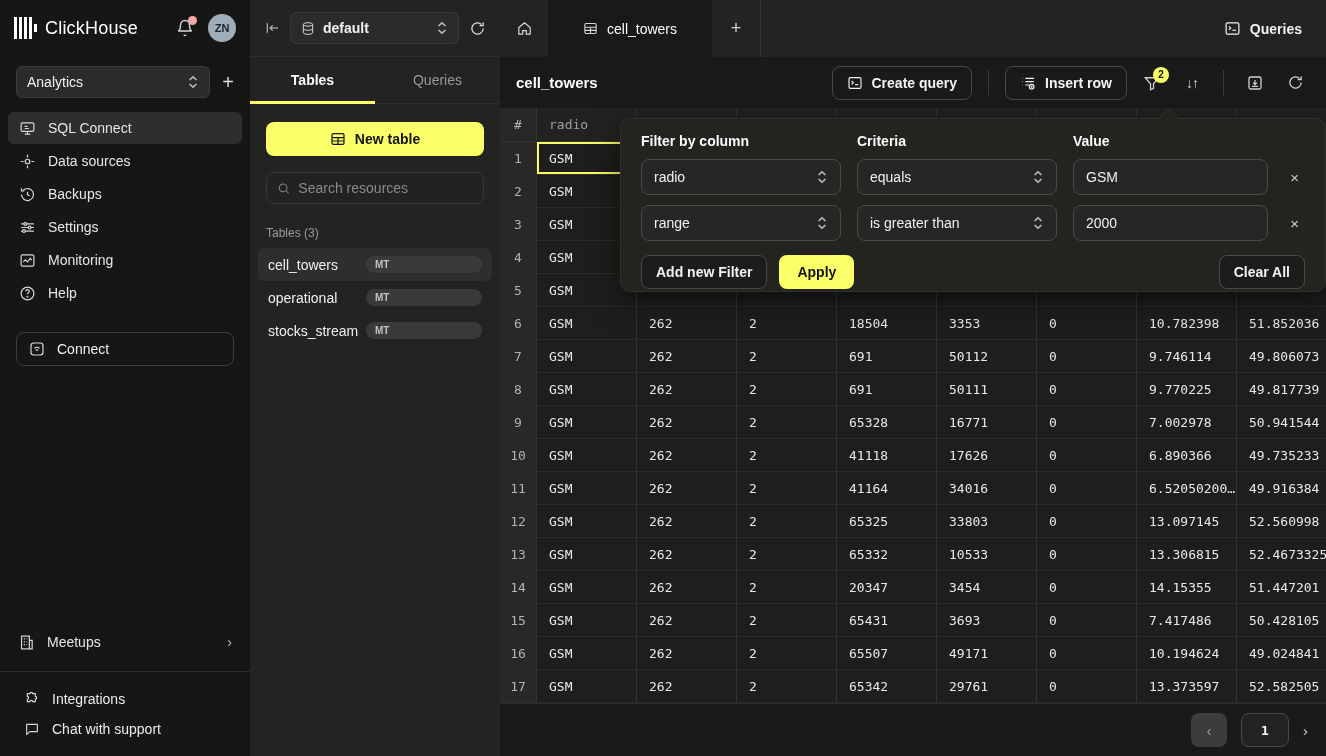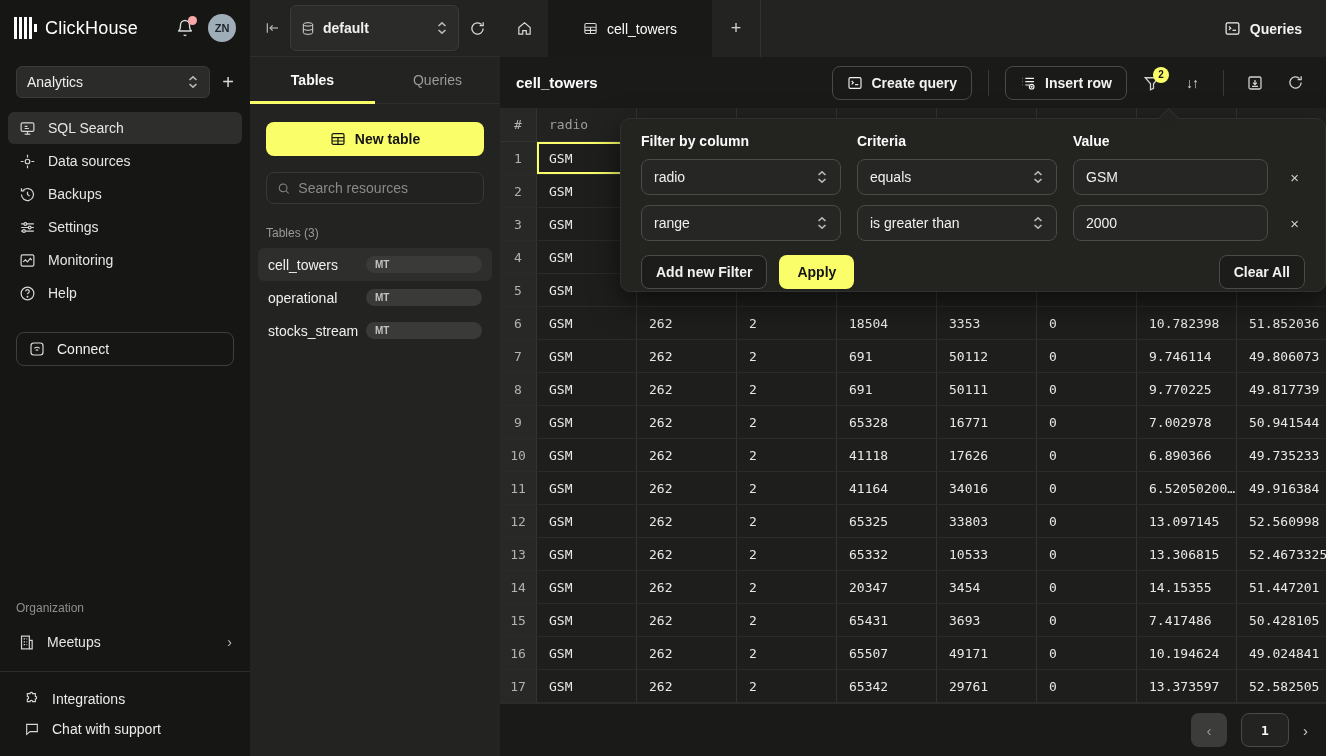--- a/index.html
+++ b/index.html
@@ -40,21 +40,21 @@
   .meetups .chev { margin-left:auto; color:#bcbcba; font-size:14px; }
   .side-divider { border-top:1px solid #2b2b29; margin:0 0 12px; }
   .foot-item { display:flex; align-items:center; gap:12px; padding:7px 24px; color:#ececea; cursor:pointer; }
   .foot-item .nicon { width:16px; display:flex; justify-content:center; color:#d6d6d4; }
   .status-dot { width:8px; height:8px; border-radius:50%; background:#4ade80; margin:0 4px; }
   .sidebar-bottom { padding-bottom:12px; }
 
   
   .explorer { width:250px; background:#232321; display:flex; flex-direction:column; flex-shrink:0; }
   .exp-top { height:57px; display:flex; align-items:center; padding:0 14px; gap:10px; border-bottom:1px solid #2e2e2c; }
-  .db-select { flex:1; height:46px; background:#2b2b29; border:1px solid #3a3a38; border-radius:6px;
+  .db-select { flex:1; height:32px; background:#2b2b29; border:1px solid #3a3a38; border-radius:6px;
     display:flex; align-items:center; gap:8px; padding:0 10px; color:#f0f0ee; cursor:pointer; }
   .db-select span { flex:1; font-weight:600; }
   .tabs2 { display:flex; height:47px; border-bottom:1px solid #2e2e2c; position:relative; }
   .tab2 { flex:1; display:flex; align-items:center; justify-content:center; font-size:14px; color:#9a9a98; cursor:pointer; position:relative; }
   .tab2.active { color:#fafafa; font-weight:600; }
   .tab2.active::after { content:""; position:absolute; left:0; right:0; bottom:-1px; height:3px; background:var(--accent); }
   .new-table { margin:18px 16px 0; height:34px; background:var(--accent); color:#141414; font-weight:600; font-size:14px;
     border:none; border-radius:8px; display:flex; align-items:center; justify-content:center; gap:9px; cursor:pointer; }
   .search-box { margin:16px 16px 0; height:32px; background:#222220; border:1px solid #383836; border-radius:8px;
     display:flex; align-items:center; gap:8px; padding:0 10px; color:#8a8a88; }
@@ -173,21 +173,21 @@
     <nav class="nav">
       <div class="nav-item active">
         <span class="nicon">
           <svg width="17" height="17" viewBox="0 0 24 24" fill="none" stroke="currentColor" stroke-width="1.7">
             <rect x="3" y="4" width="18" height="12" rx="2"></rect>
               <path d="M12 16v4"></path>
               <path d="M8 20h8"></path>
               <path d="M8 9h4M8 12h6"></path>
           </svg>
         </span>
-        <span>SQL Search</span>
+        <span>SQL Connect</span>
       </div>
       <div class="nav-item">
         <span class="nicon">
           <svg width="17" height="17" viewBox="0 0 24 24" fill="none" stroke="currentColor" stroke-width="1.7">
             <circle cx="12" cy="12" r="3.2"></circle>
               <path d="M12 2.5v4M12 17.5v4M2.5 12h4M17.5 12h4"></path>
           </svg>
         </span>
         <span>Data sources</span>
       </div>
@@ -237,21 +237,20 @@
       <svg width="16" height="16" viewBox="0 0 24 24" fill="none" stroke="#e0e0de" stroke-width="1.7">
         <rect x="3" y="3" width="18" height="18" rx="4"></rect>
           <path d="M8 11c2.5-2 5.5-2 8 0"></path>
           <path d="M10 14c1.3-1 2.7-1 4 0"></path>
       </svg>
       <span>Connect</span>
     </button>
 
     <div class="side-spacer"></div>
 
-    <div class="org-label">Organization</div>
     <div class="meetups">
       <span class="nicon">
         <svg width="17" height="17" viewBox="0 0 24 24" fill="none" stroke="#d6d6d4" stroke-width="1.7">
           <rect x="5" y="3" width="11" height="18"></rect>
             <path d="M16 9h4v12h-4"></path>
             <path d="M8 7h2M8 11h2M8 15h2M12 7h1M12 11h1M12 15h1"></path>
         </svg>
       </span>
       <span>Meetups</span>
       <span class="chev">›</span>

